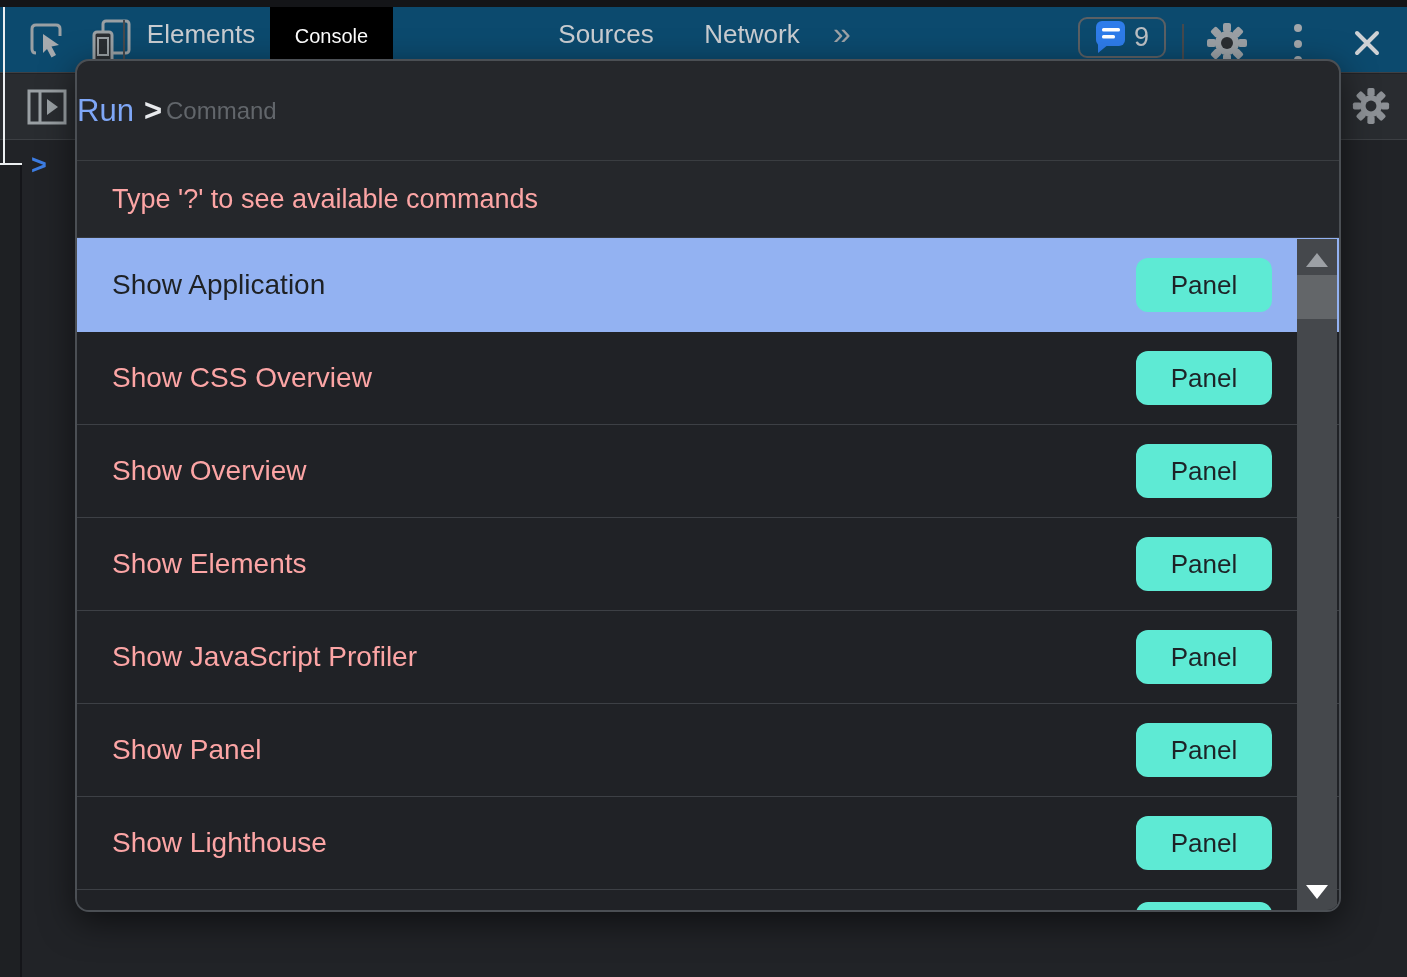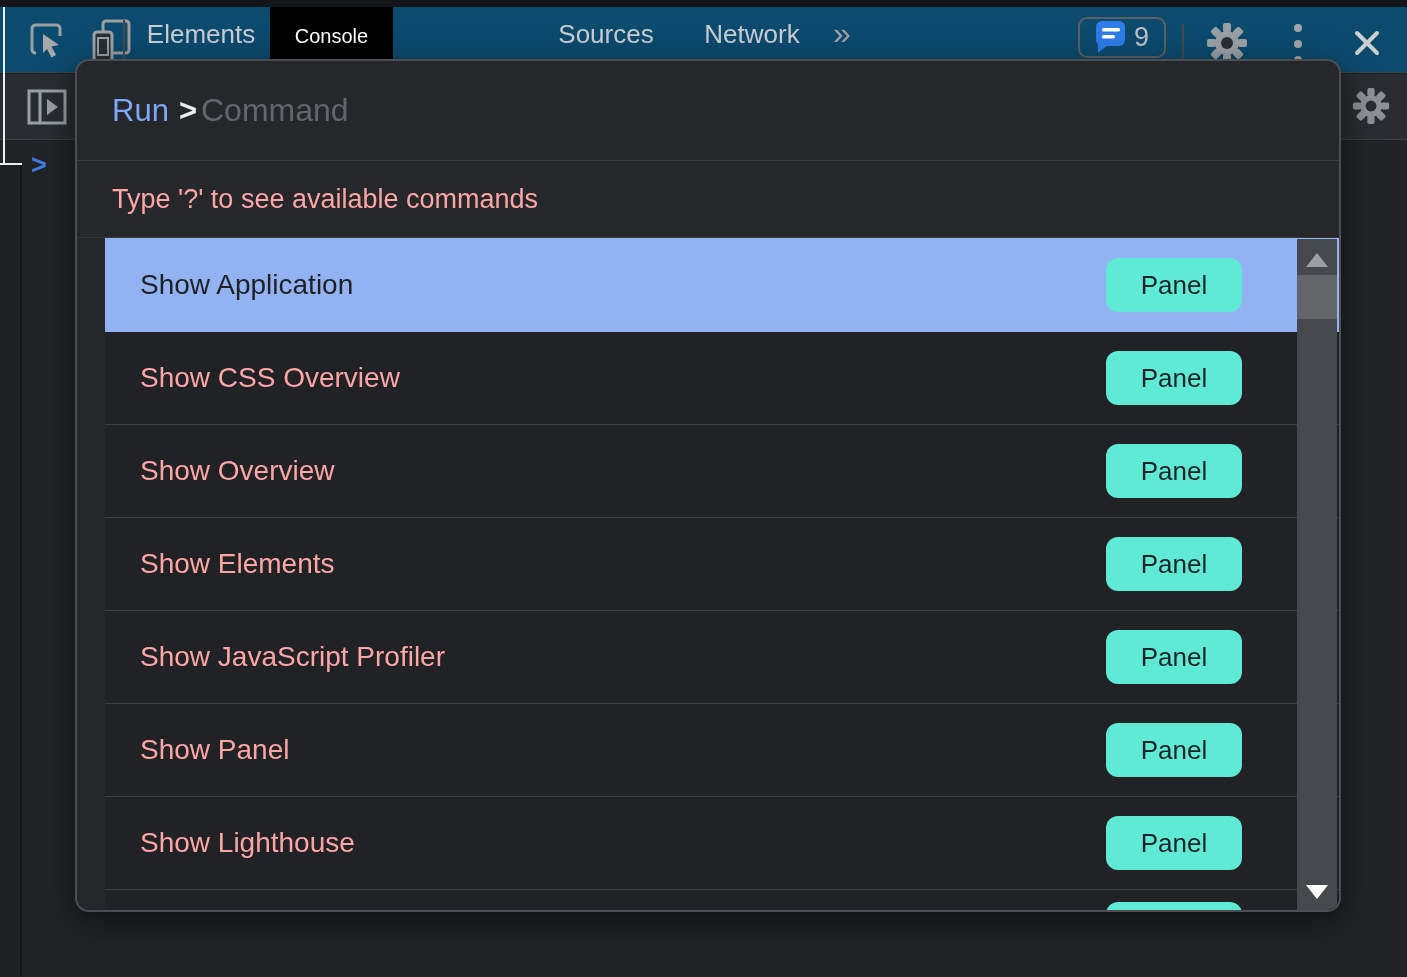--- a/index.html
+++ b/index.html
@@ -50,31 +50,31 @@
   .page-edge-v { position:absolute; left:3px; top:7px; width:2px; height:157px; background:#eceff1; }
   .page-edge-h { position:absolute; left:0; top:163px; width:22px; height:2px; background:#eceff1; }
   .console-prompt { position:absolute; left:31px; top:150px; color:#3d7de2; font-size:27px; font-weight:bold; }
   
   .dialog {
     position:absolute; left:75px; top:59px; width:1266px; height:853px;
     background:#25272b; border:2px solid #4b4f54; border-radius:14px;
     box-shadow:0 10px 34px rgba(0,0,0,0.55);
     overflow:hidden; z-index:10;
   }
-  .dlg-header { height:100px; border-bottom:1px solid #3a3d41; display:flex; align-items:center; padding-left:35px; }
+  .dlg-header { height:100px; border-bottom:1px solid #3a3d41; display:flex; align-items:center; }
   .dlg-run { color:#7fa7f7; font-size:31px; }
   .dlg-caret { color:#e8eaed; font-size:31px; font-weight:bold; margin:0 4px 0 10px; }
-  .dlg-placeholder { color:#62666b; font-size:32px; }
+  .dlg-placeholder { color:#62666b; font-size:24px; }
   .dlg-hint { height:77px; border-bottom:1px solid #35383c; display:flex; align-items:center; padding-left:35px;
     color:#fca5a5; font-size:27px; }
   .dlg-list { position:relative; }
   .row {
     height:93px; display:flex; align-items:center;
-    padding:0 97px 0 35px;
-    background:#202226; border-bottom:1px solid #3d4045; cursor:pointer;margin-left:28px;
+    padding:0 67px 0 35px;
+    background:#202226; border-bottom:1px solid #3d4045; cursor:pointer;
   }
   .row-label { flex:1; color:#fca5a5; font-size:28px; }
   .badge {
     width:136px; height:54px; background:#5eead4; border-radius:12px;
     color:#1d2327; font-size:26px; display:flex; align-items:center; justify-content:center;
     flex:none;
   }
   .row.selected { background:#93b2f2; border-bottom:none; height:94px; }
   .row.selected .row-label { color:#1e2124; }
   .row.partial { height:24px; border-bottom:none; overflow:hidden; align-items:flex-start; }

